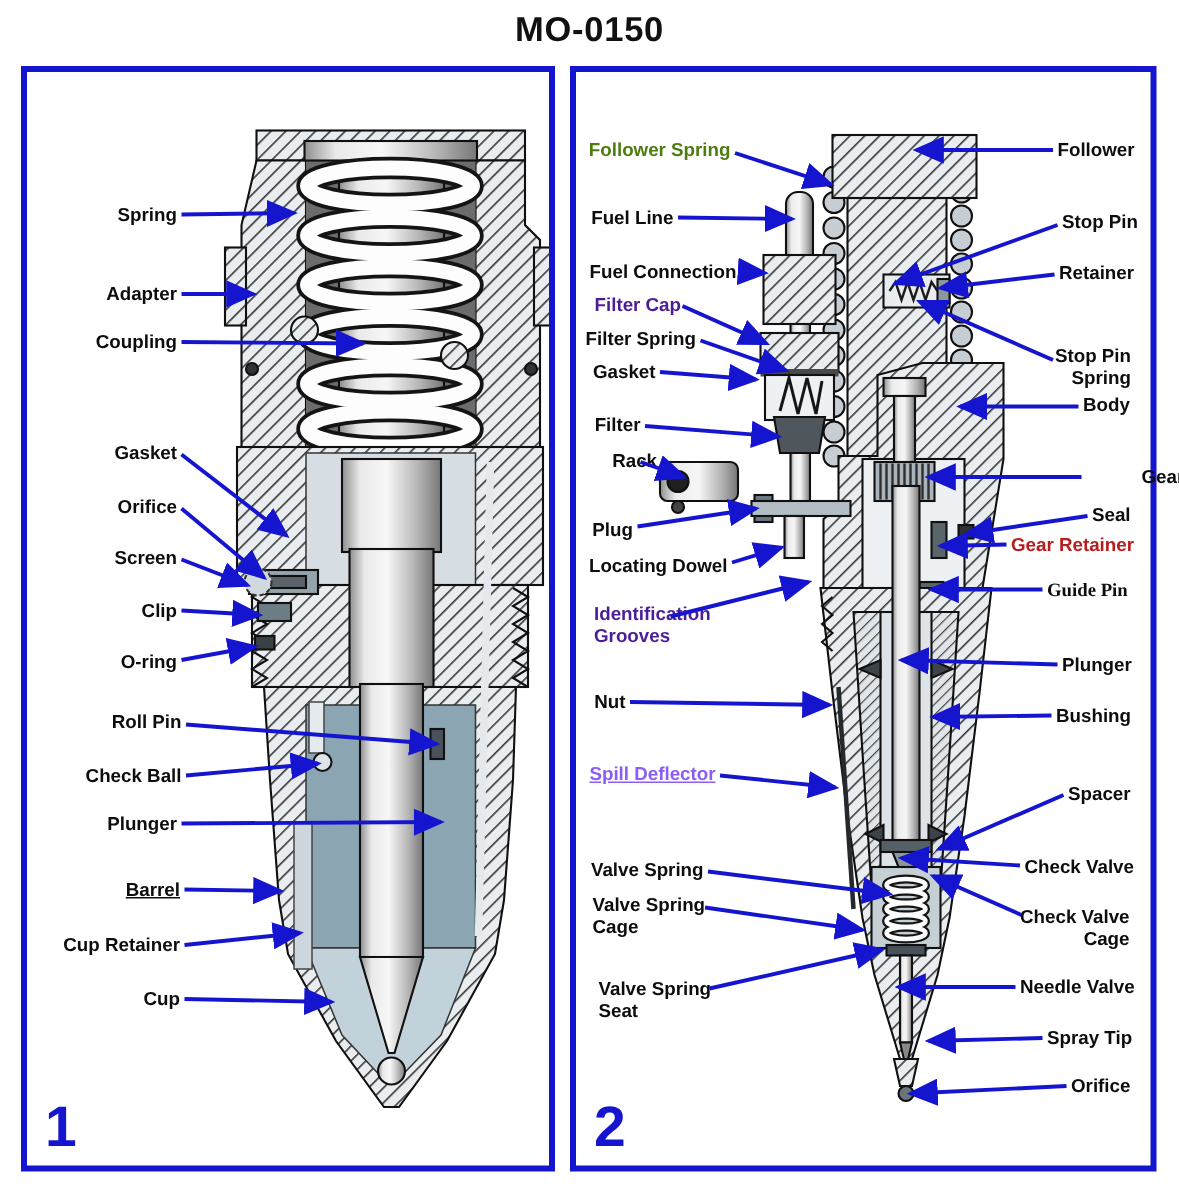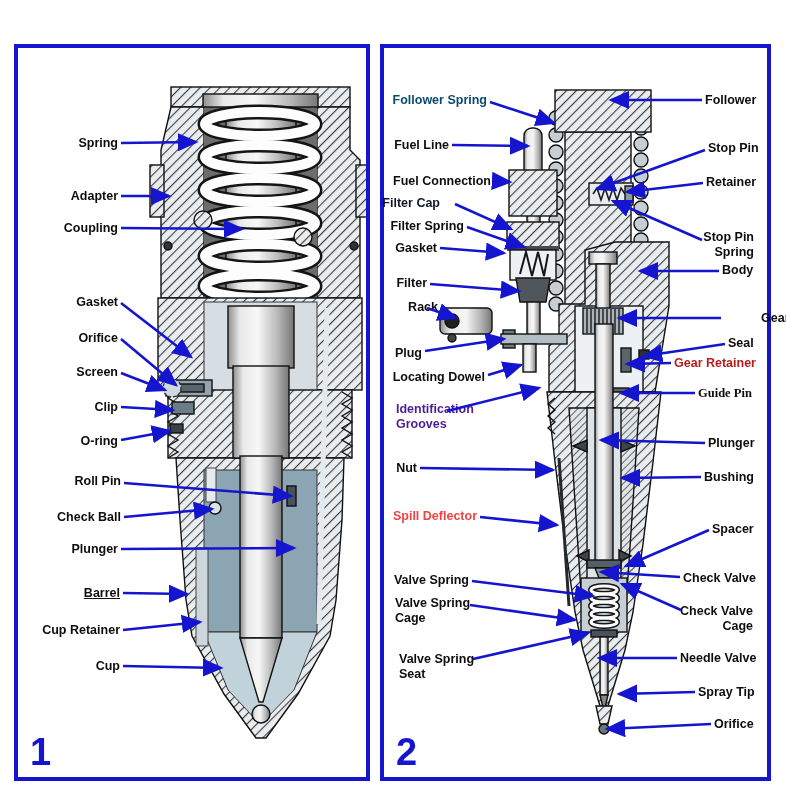--- a/index.html
+++ b/index.html
@@ -17,20 +17,21 @@
   #overlay { z-index:6; }
   #labels  { z-index:5; }
   .lbl { position:absolute; font-size:12.5px; font-weight:bold; color:#0d0d0d;
          line-height:15px; white-space:pre-line; }
 </style>
 </head>
 <body>
 
 <div id="stage">
 
+  <div id="title">MO-0150</div>
 
   <div class="panel" id="panel1">
     <svg class="inj" width="348" height="729" viewBox="18 48 348 729">
       <defs>
         <pattern id="h1" width="7" height="7" patternUnits="userSpaceOnUse" patternTransform="rotate(45)">
           <rect width="7" height="7" fill="#e9edf0"></rect>
           <line x1="0" y1="0" x2="0" y2="7" stroke="#3c3c3c" stroke-width="2.2"></line>
         </pattern>
         <linearGradient id="m1" x1="0" y1="0" x2="1" y2="0">
           <stop offset="0" stop-color="#8f8f8f"></stop>
@@ -219,34 +220,34 @@
       <div class="lbl" style="top: 331px; color: rgb(13, 13, 13); right: 668px; text-align: right;">Orifice</div>
       <div class="lbl" style="top: 365px; color: rgb(13, 13, 13); right: 668px; text-align: right;">Screen</div>
       <div class="lbl" style="top: 400px; color: rgb(13, 13, 13); right: 668px; text-align: right;">Clip</div>
       <div class="lbl" style="top: 434px; color: rgb(13, 13, 13); right: 668px; text-align: right;">O-ring</div>
       <div class="lbl" style="top: 474px; color: rgb(13, 13, 13); right: 665px; text-align: right;">Roll Pin</div>
       <div class="lbl" style="top: 510px; color: rgb(13, 13, 13); right: 665px; text-align: right;">Check Ball</div>
       <div class="lbl" style="top: 542px; color: rgb(13, 13, 13); right: 668px; text-align: right;">Plunger</div>
       <div class="lbl" style="top: 586px; color: rgb(13, 13, 13); right: 666px; text-align: right; text-decoration: underline;">Barrel</div>
       <div class="lbl" style="top: 623px; color: rgb(13, 13, 13); right: 666px; text-align: right;">Cup Retainer</div>
       <div class="lbl" style="top: 659px; color: rgb(13, 13, 13); right: 666px; text-align: right;">Cup</div>
-      <div class="lbl" style="top: 93px; color: #0c4a6e; right: 299px; text-align: left;">Follower Spring</div>
+      <div class="lbl" style="top: 93px; color: #4d7c0f; right: 299px; text-align: left;">Follower Spring</div>
       <div class="lbl" style="top: 138px; color: rgb(13, 13, 13); right: 337px; text-align: right;">Fuel Line</div>
       <div class="lbl" style="top: 174px; color: rgb(13, 13, 13); right: 295px; text-align: right;">Fuel Connection</div>
-      <div class="lbl" style="top: 196px; color: #0f172a; right: 346px; text-align: right;">Filter Cap</div>
+      <div class="lbl" style="top: 196px; color: #4c1d95; right: 332px; text-align: right;">Filter Cap</div>
       <div class="lbl" style="top: 219px; color: rgb(13, 13, 13); right: 322px; text-align: right;">Filter Spring</div>
       <div class="lbl" style="top: 241px; color: rgb(13, 13, 13); right: 349px; text-align: right;">Gasket</div>
       <div class="lbl" style="top: 276px; color: rgb(13, 13, 13); right: 359px; ">Filter</div>
       <div class="lbl" style="top: 300px; color: rgb(13, 13, 13); right: 348px; text-align: right;">Rack</div>
       <div class="lbl" style="top: 346px; color: rgb(13, 13, 13); right: 364px; text-align: right; padding-left: 16px;">Plug</div>
       <div class="lbl" style="top: 370px; color: rgb(13, 13, 13); right: 301px; text-align: right;">Locating Dowel</div>
       <div class="lbl" style="top: 390px; color: #4c1d95; left: 396px; text-align: left; margin-top: 12px;">Identification
 Grooves</div>
       <div class="lbl" style="top: 461px; color: rgb(13, 13, 13); right: 369px; text-align: right;">Nut</div>
-      <div class="lbl" style="top: 509px; color: #ef4444; right: 309px; text-align: right;">Spill Deflector</div>
+      <div class="lbl" style="top: 509px; color: #8b5cf6; right: 309px; text-align: right; text-decoration: underline;">Spill Deflector</div>
       <div class="lbl" style="top: 573px; color: rgb(13, 13, 13); right: 317px; text-align: right;">Valve Spring</div>
       <div class="lbl" style="top: 596px; color: rgb(13, 13, 13); left: 395px; text-align: left;">Valve Spring
 Cage</div>
       <div class="lbl" style="top: 652px; color: rgb(13, 13, 13); left: 399px; text-align: left;">Valve Spring
 Seat</div>
       <div class="lbl" style="top: 93px; color: rgb(13, 13, 13); left: 705px; text-align: left;">Follower</div>
       <div class="lbl" style="top: 141px; color: rgb(13, 13, 13); left: 708px; text-align: left;">Stop Pin</div>
       <div class="lbl" style="top: 175px; color: rgb(13, 13, 13); left: 706px; text-align: left;">Retainer</div>
       <div class="lbl" style="top: 230px; color: rgb(13, 13, 13); right: 32px; text-align: right;">Stop Pin
 Spring</div>

